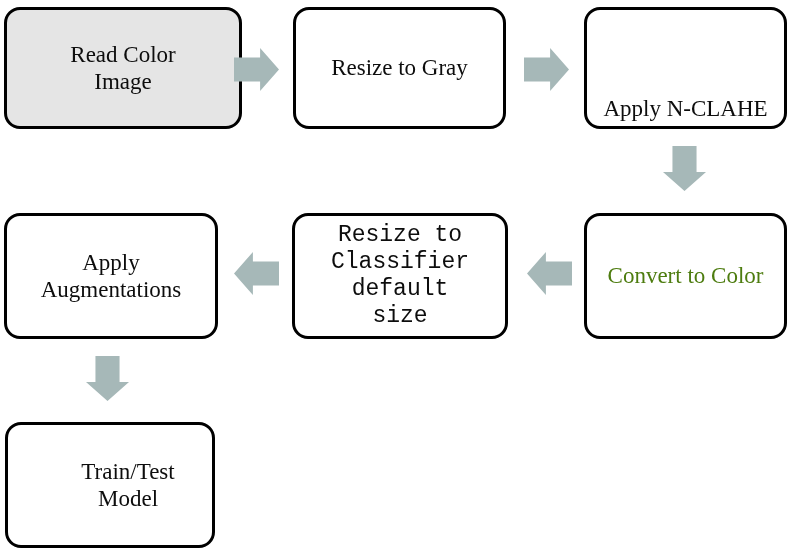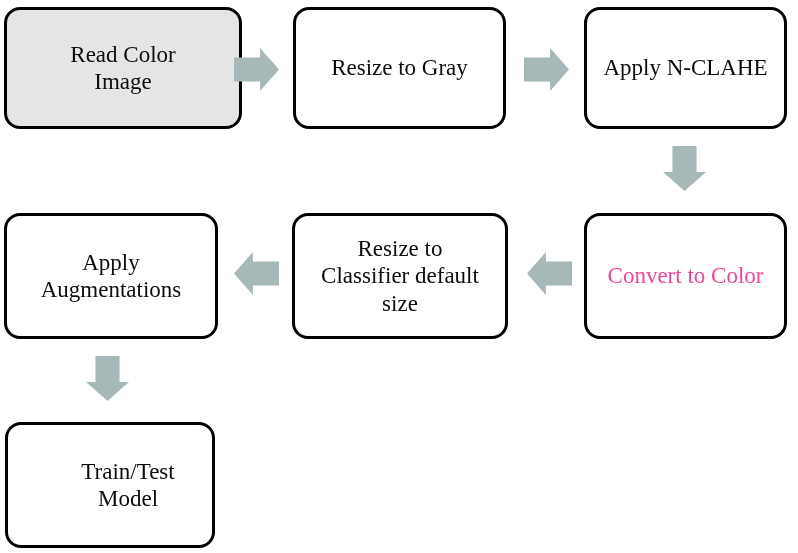--- a/index.html
+++ b/index.html
@@ -44,27 +44,27 @@
 <body>
 
 <div id="canvas">
     <div class="node" style="left: 4px; top: 7px; width: 238px; height: 122px; border-color: rgb(0, 0, 0); background: #e5e5e5; color: rgb(13, 13, 13);">
       <span class="label">Read Color
 Image</span>
     </div>
     <div class="node" style="left: 293px; top: 7px; width: 213px; height: 122px; border-color: rgb(0, 0, 0); background: rgb(255, 255, 255); color: rgb(13, 13, 13);">
       <span class="label">Resize to Gray</span>
     </div>
-    <div class="node" style="left: 584px; top: 7px; width: 203px; height: 122px; border-color: rgb(0, 0, 0); background: rgb(255, 255, 255); color: rgb(13, 13, 13);">
+    <div class="node" style="left: 584px; top: 7px; width: 203px; height: 122px; border-color: rgb(0, 0, 0); background: rgb(255, 255, 255); color: rgb(13, 13, 13); align-items: flex-end;">
       <span class="label">Apply N-CLAHE</span>
     </div>
-    <div class="node" style="left: 584px; top: 213px; width: 203px; height: 126px; border-color: rgb(0, 0, 0); background: rgb(255, 255, 255); color: #ec4899;">
+    <div class="node" style="left: 584px; top: 213px; width: 203px; height: 126px; border-color: rgb(0, 0, 0); background: rgb(255, 255, 255); color: #4d7c0f;">
       <span class="label">Convert to Color</span>
     </div>
-    <div class="node" style="left: 292px; top: 213px; width: 216px; height: 126px; border-color: rgb(0, 0, 0); background: rgb(255, 255, 255); color: rgb(13, 13, 13);">
+    <div class="node" style="left: 292px; top: 213px; width: 216px; height: 126px; border-color: rgb(0, 0, 0); background: rgb(255, 255, 255); color: rgb(13, 13, 13); font-family: Liberation Mono, monospace;">
       <span class="label">Resize to
 Classifier default
 size</span>
     </div>
     <div class="node" style="left: 4px; top: 213px; width: 214px; height: 126px; border-color: rgb(0, 0, 0); background: rgb(255, 255, 255); color: rgb(13, 13, 13); align-items: center;">
       <span class="label">Apply
 Augmentations</span>
     </div>
     <div class="node" style="left: 5px; top: 422px; width: 210px; height: 126px; border-color: rgb(0, 0, 0); background: rgb(255, 255, 255); color: rgb(13, 13, 13); padding-left: 44px;">
       <span class="label">Train/Test Model</span>

